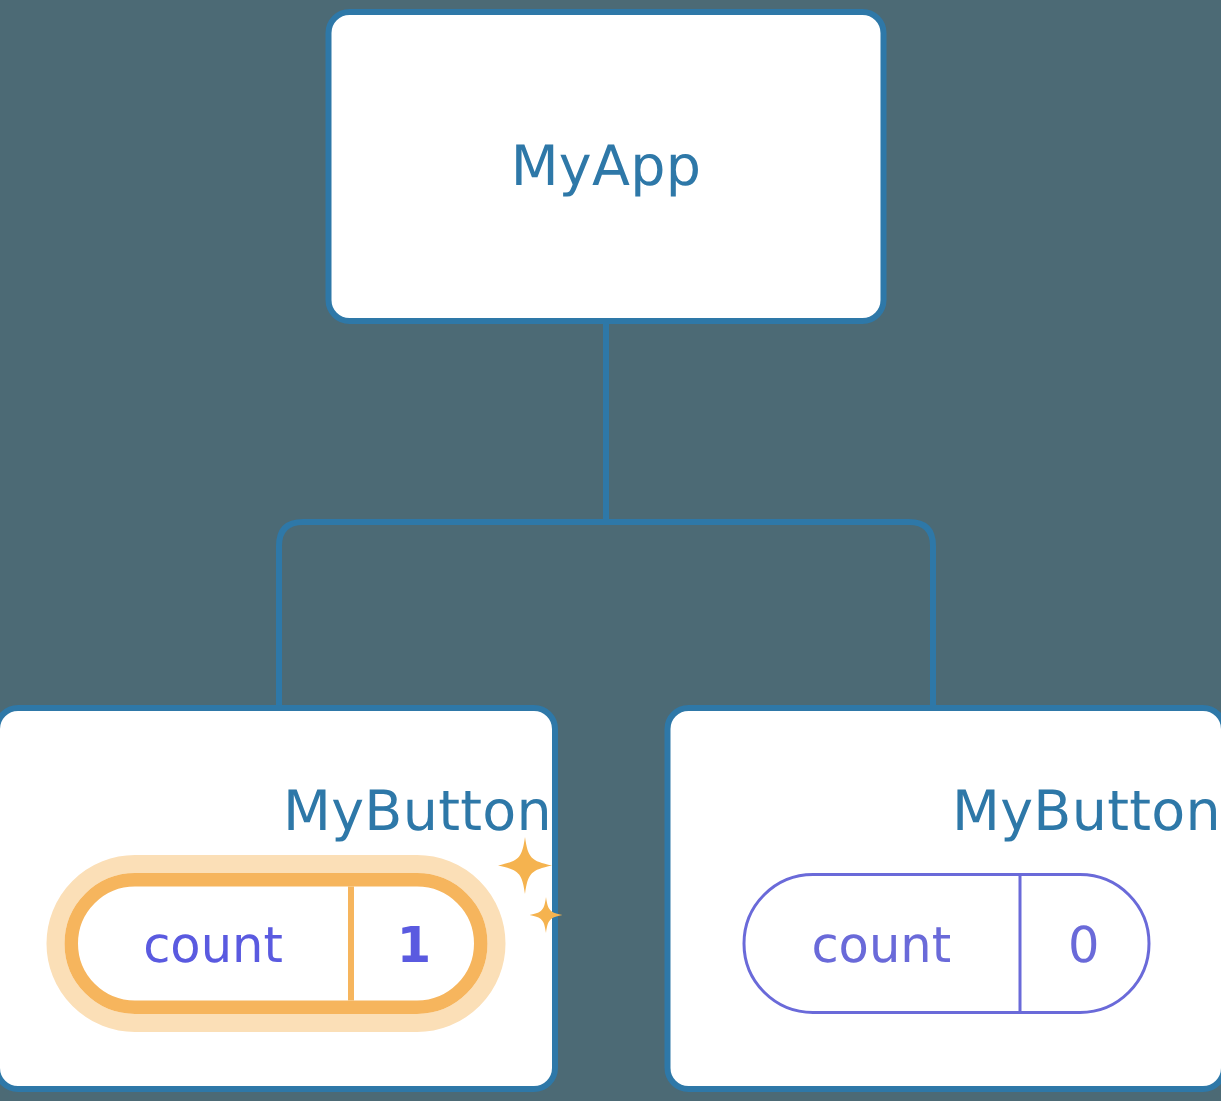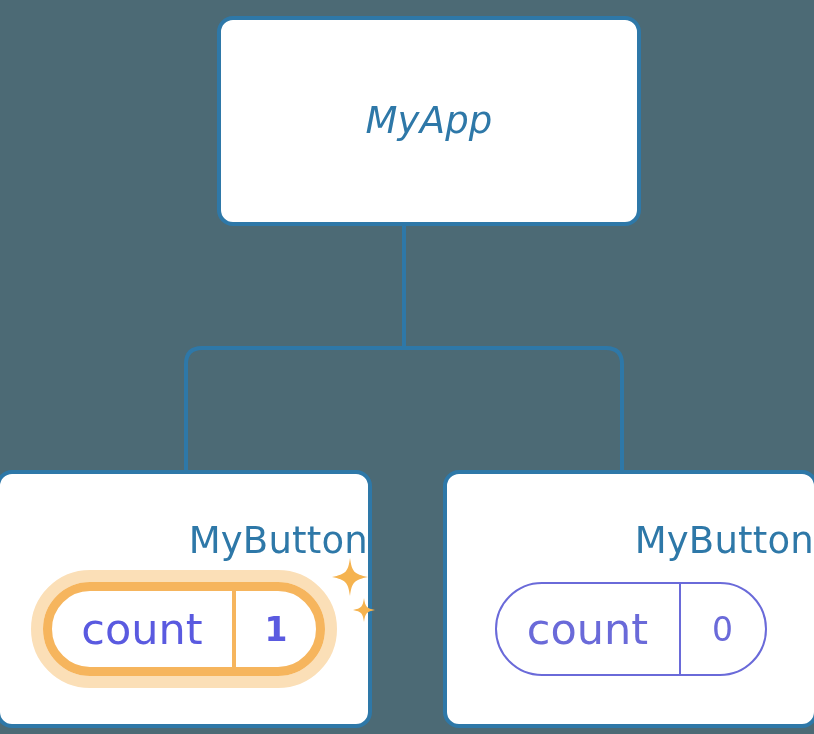--- a/index.html
+++ b/index.html
@@ -34,24 +34,23 @@
     background: #ffffff;
     border: 4px solid #2e78a8;
     border-radius: 16px;
     box-sizing: border-box;
     z-index: 2;
   }
 
   
   #node-root {
     left: 217px;
-    top: 16px;
-    width: 424px;
+    top: 6px;
+    width: 374px;
     height: 210px;
-    font-style: italic;
   }
   #node-root .node-title {
     position: absolute;
     left: 0;
     right: 0;
     top: 82px;
     text-align: center;
   }
 
   .node-title {
@@ -109,21 +108,21 @@
     z-index: 2;
   }
   .pill .cell {
     display: flex;
     align-items: center;
     justify-content: center;
     box-sizing: border-box;
   }
   .pill .cell-key {
     width: 182px;
-    font-size: 43px;
+    font-size: 33px;
   }
   .pill .cell-val {
     width: 86px;
     font-size: 33px;
   }
 
   
   .pill-plain {
     border: 2px solid #6a6ad9;
   }

